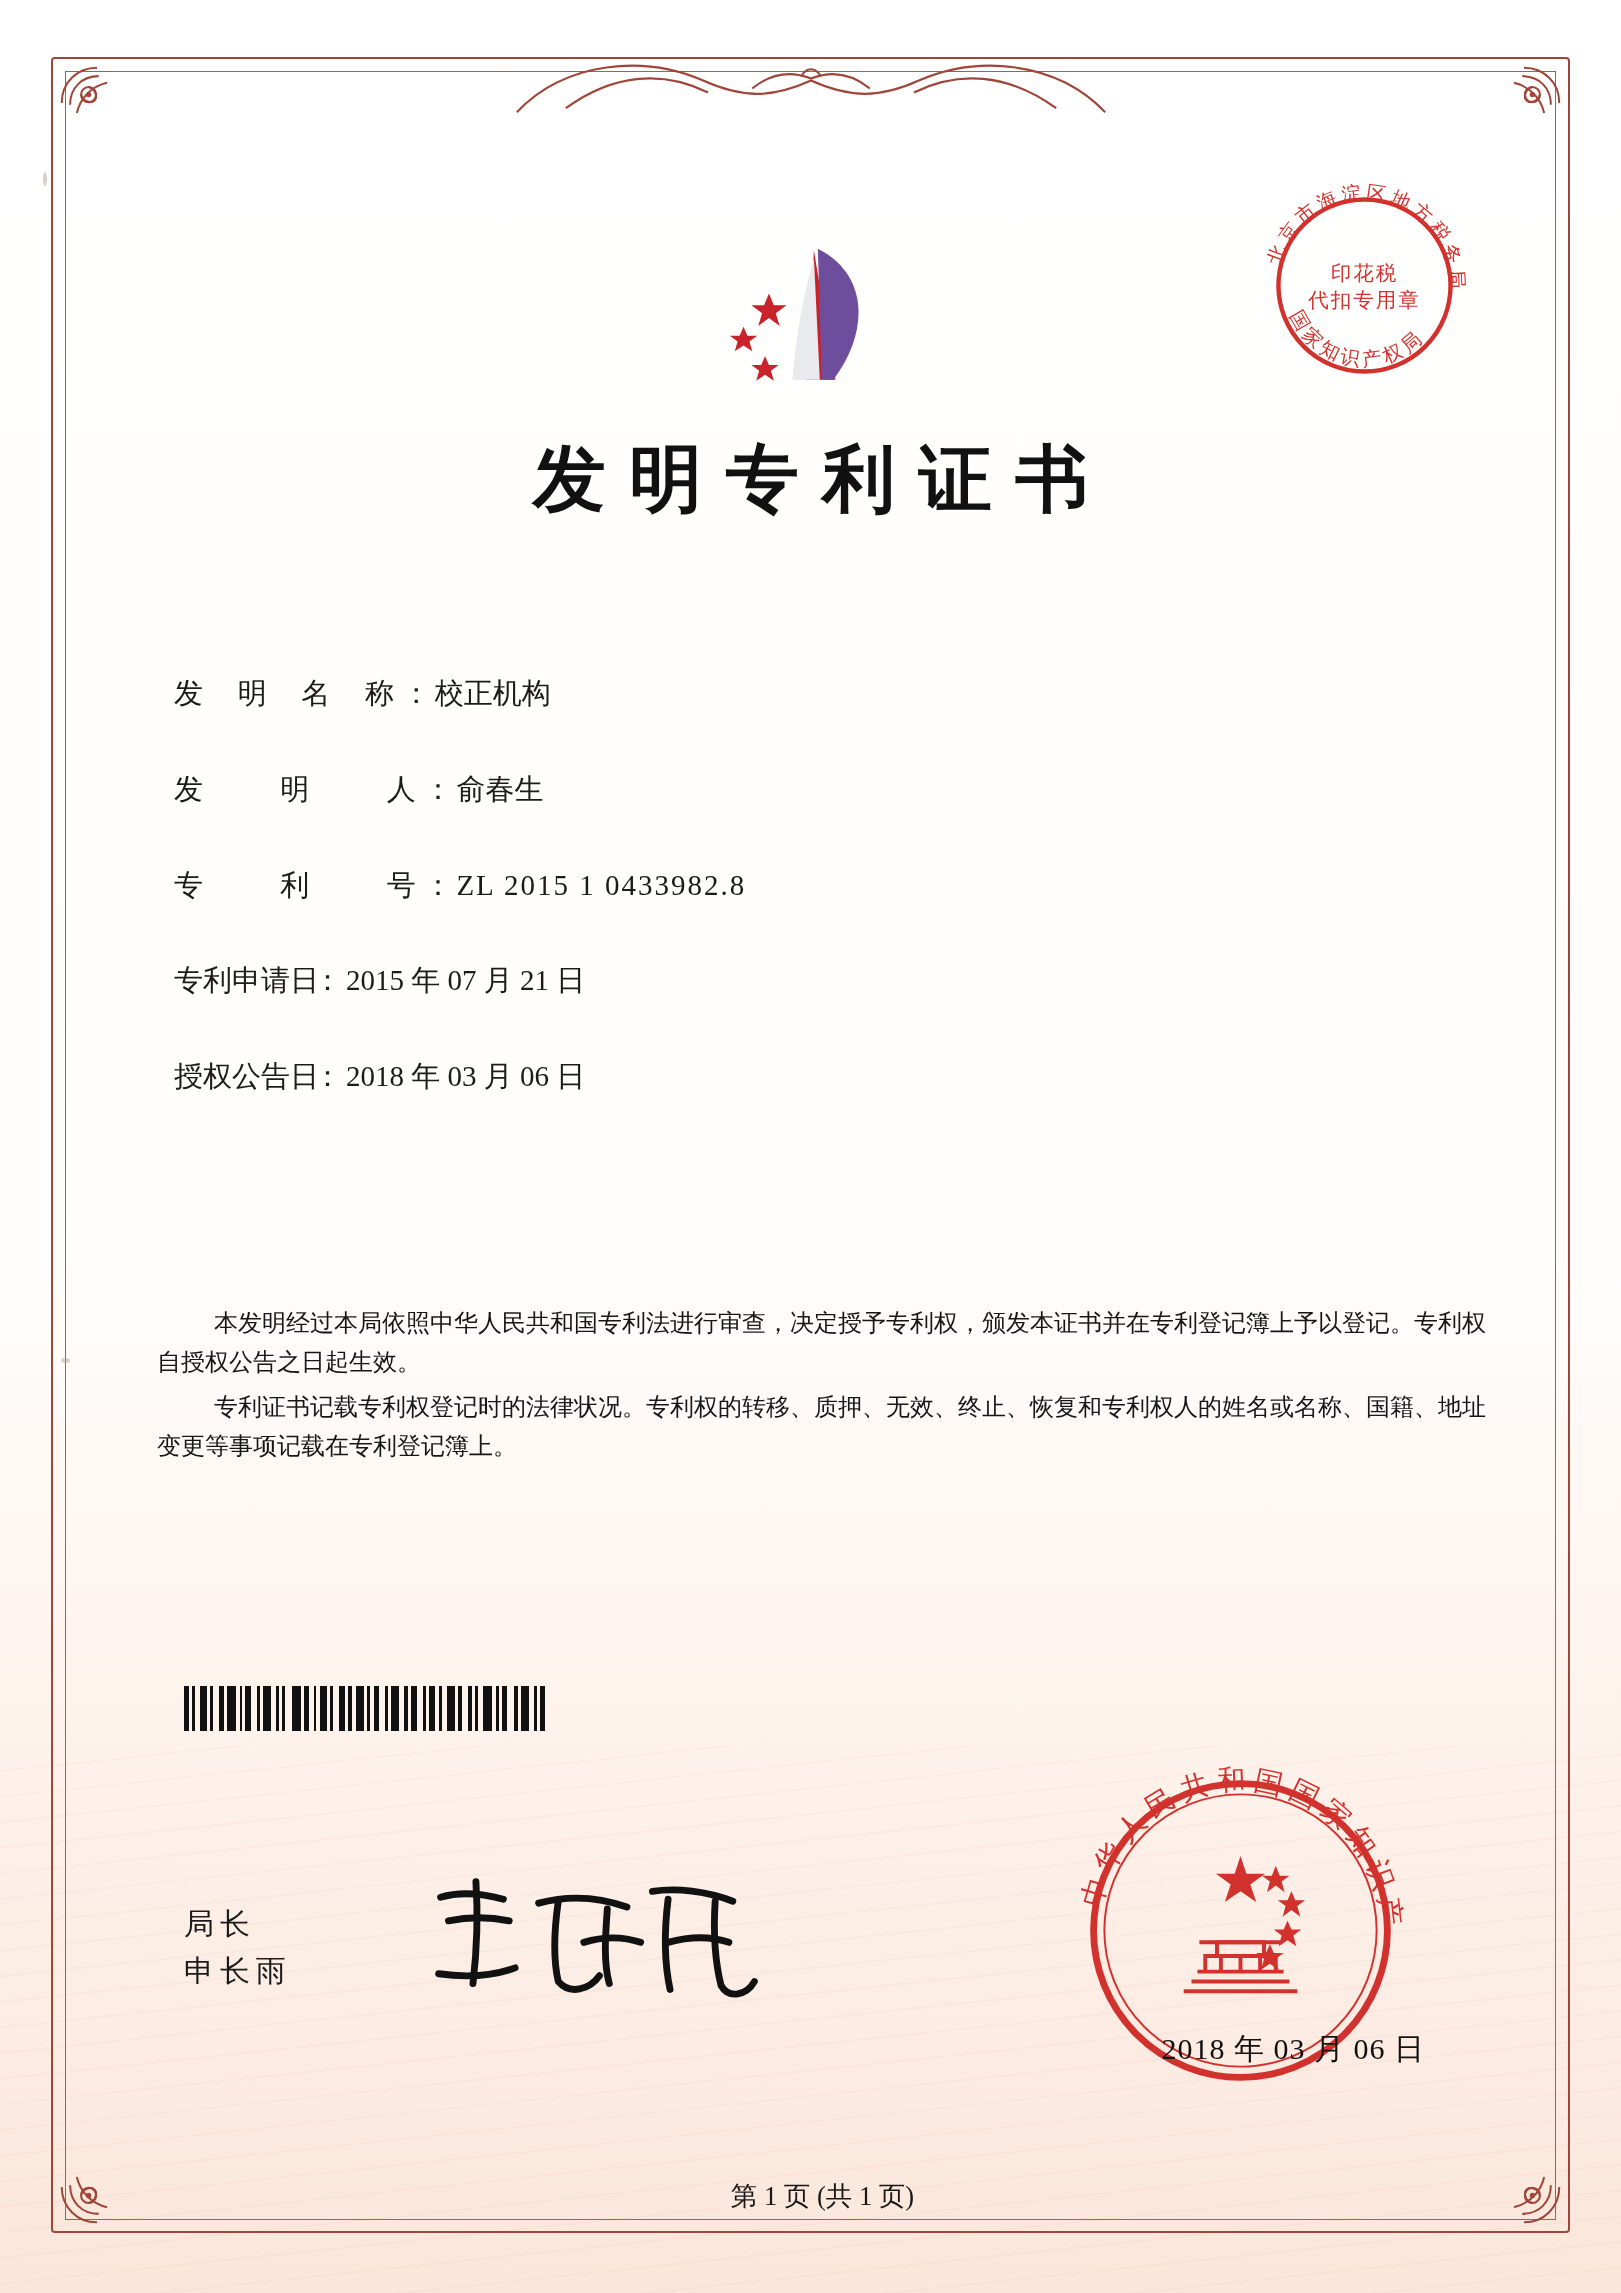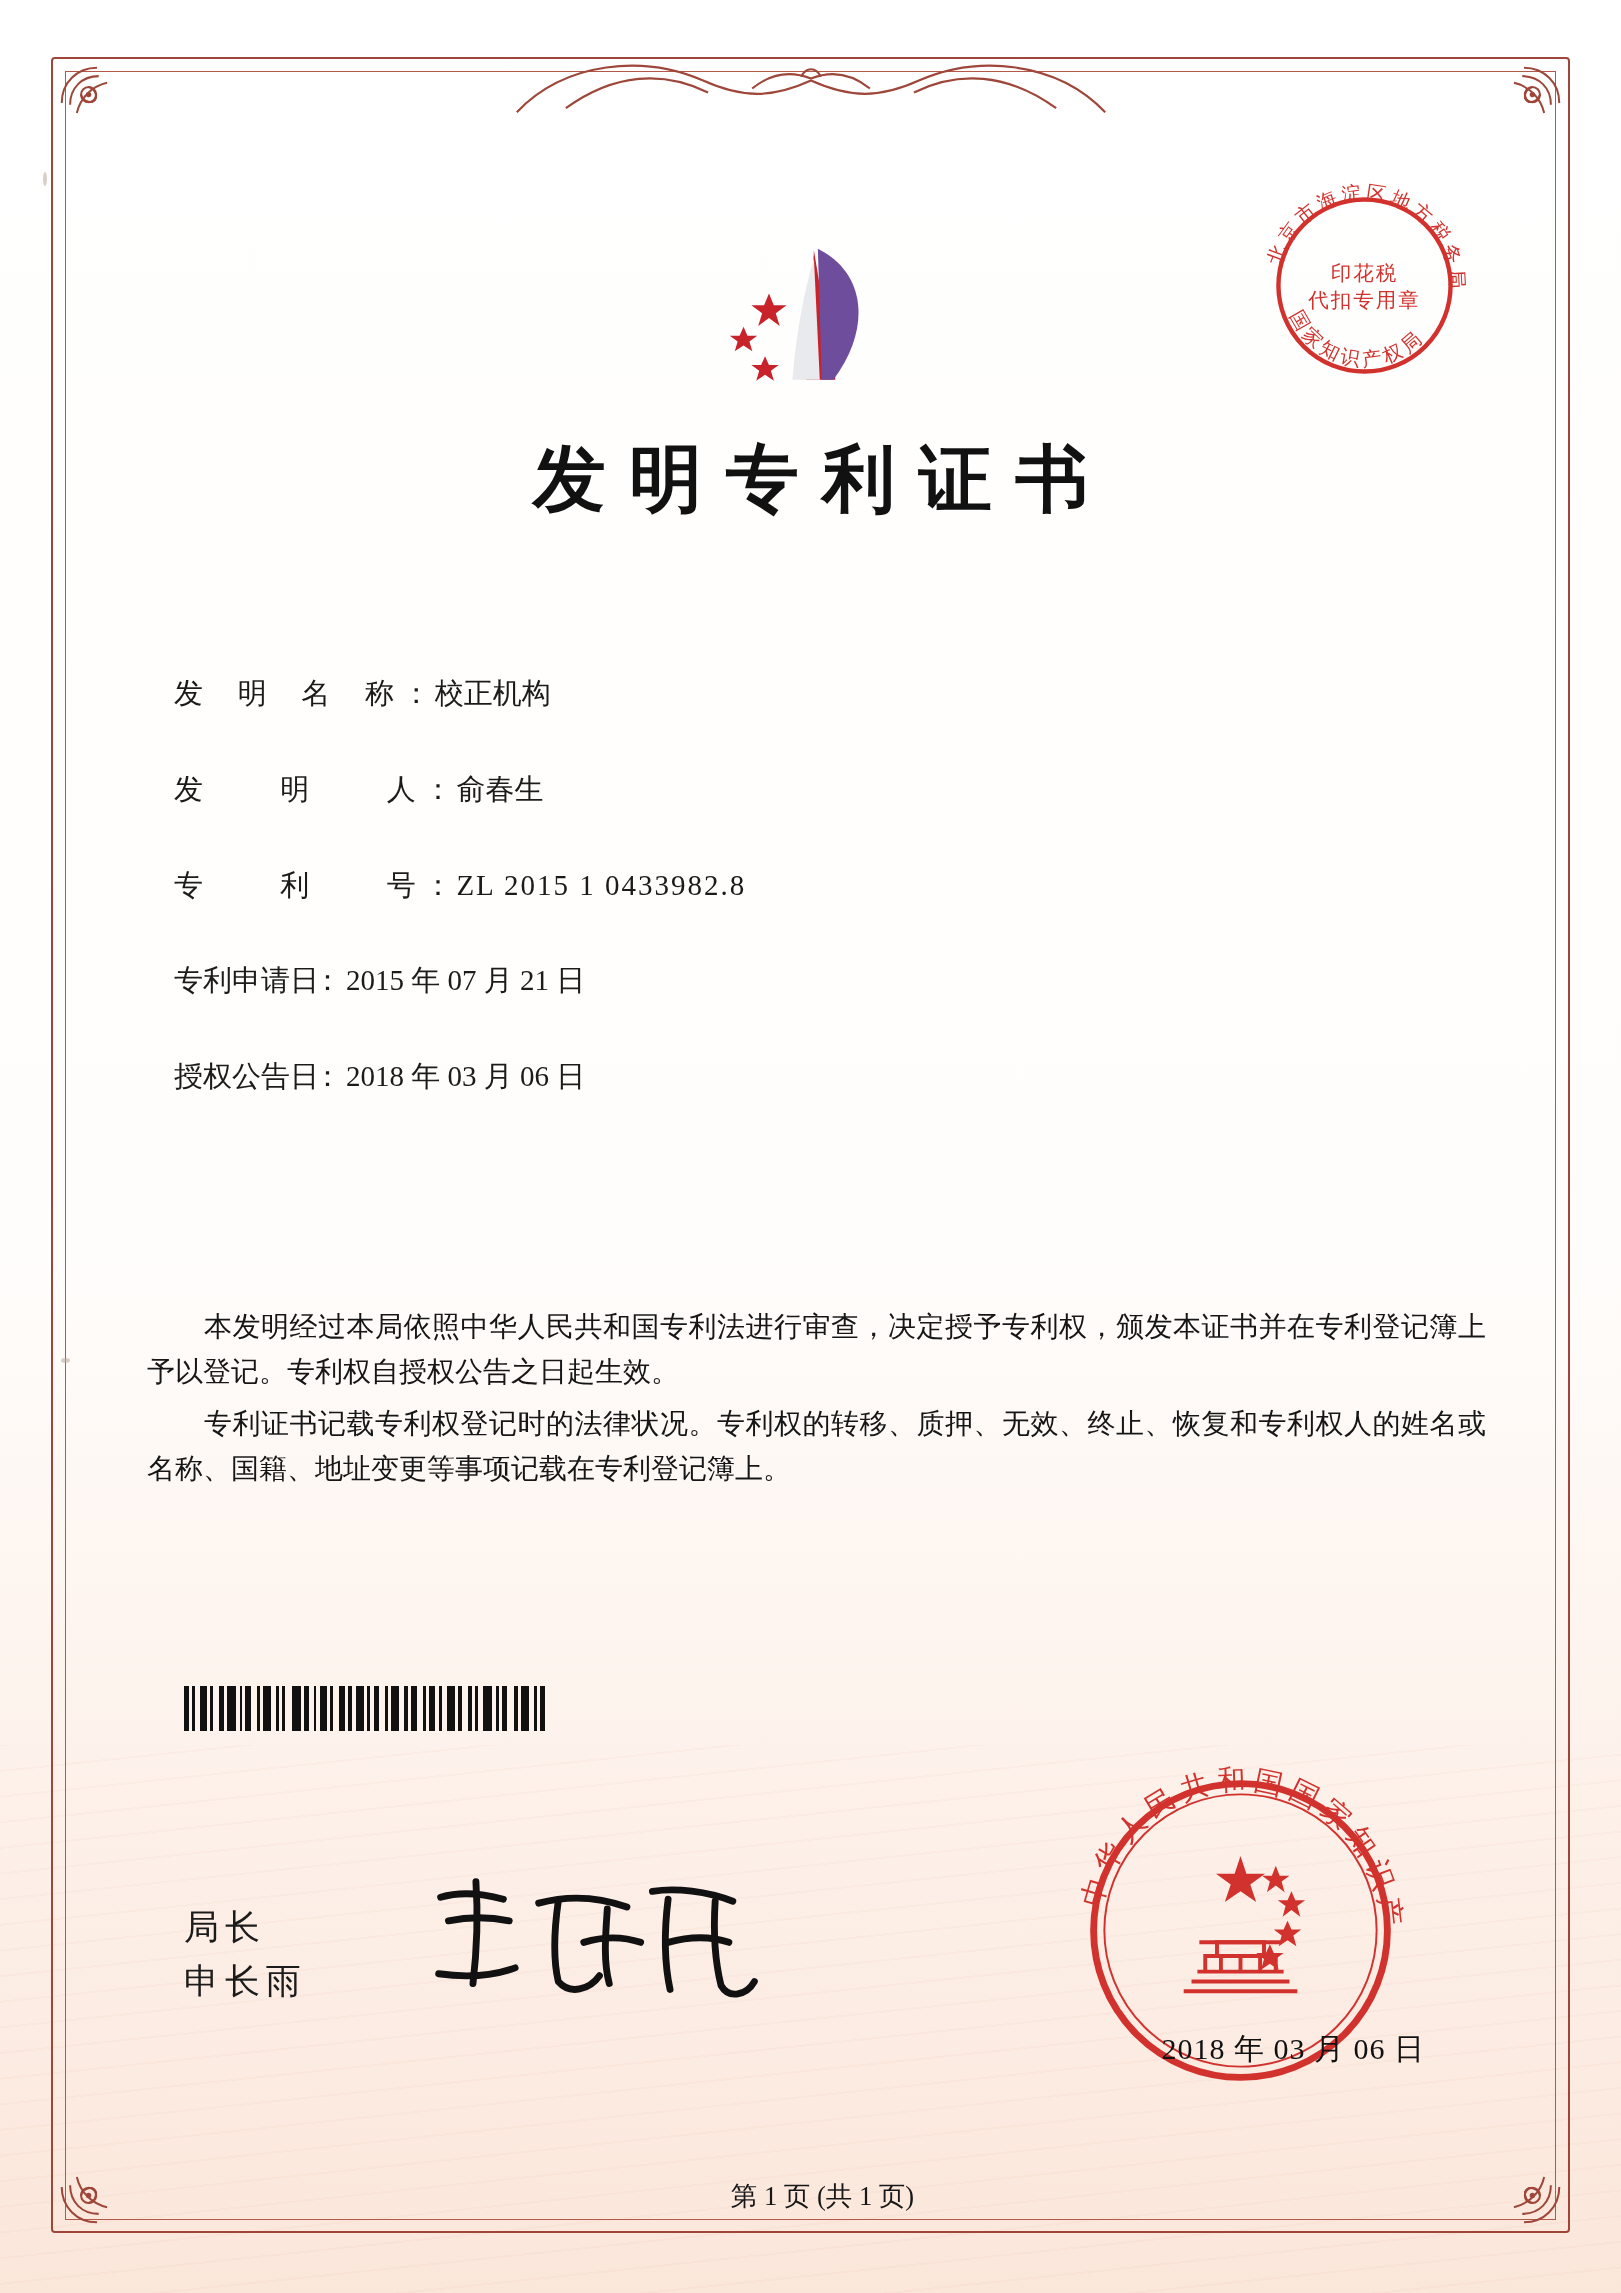--- a/index.html
+++ b/index.html
@@ -130,24 +130,24 @@
   .field .colon { margin-left: -5.9px; }
   .field .value { margin-left: 3.9px; }
   .field .value.mono {
     font-family: "Liberation Serif", "DejaVu Serif", serif;
     letter-spacing: 2px;
   }
 
   
   .body-text {
     position: absolute;
-    left: 147px;
+    left: 157px;
     right: 135px;
     top: 1304px;
-    font-size: 28px;
+    font-size: 24px;
     line-height: 1.62;
     text-align: justify;
     color: #161616;
   }
   .body-text p {
     margin: 0 0 5.9px 0;
     text-indent: 57px;
   }
 
   
@@ -165,21 +165,21 @@
     display: block;
     background: #111;
     height: 100%;
   }
 
   
   .sign-block {
     position: absolute;
     left: 184px;
     top: 1901px;
-    font-size: 35px;
+    font-size: 30px;
     line-height: 1.55;
     letter-spacing: 5.9px;
   }
   .handwriting {
     position: absolute;
     left: 421px;
     top: 1852px;
     width: 353px;
     height: 167px;
   }

